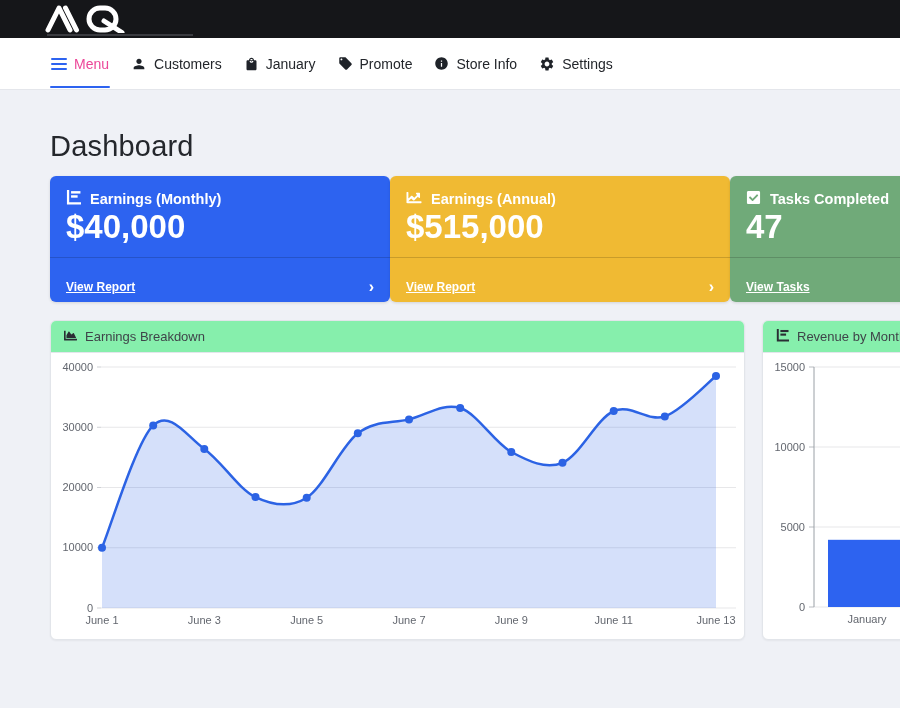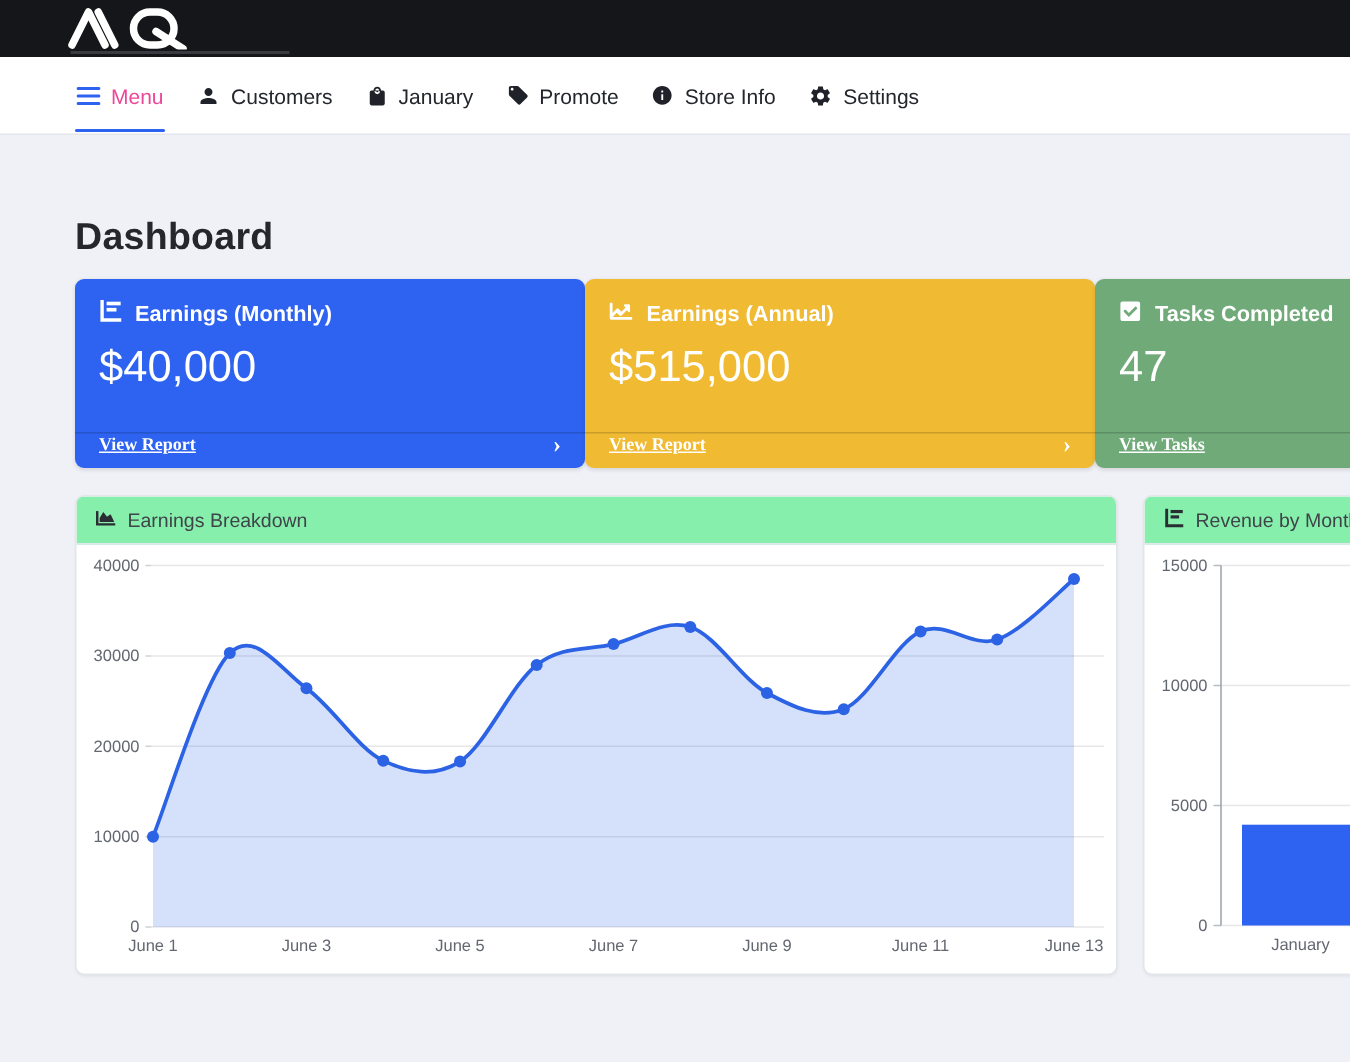--- a/index.html
+++ b/index.html
@@ -30,41 +30,41 @@
   }
   .nav-item .nicon { display:flex; align-items:center; }
   .nav-item.active { color:#ec4899; }
   .nav-item.active::after {
     content:""; position:absolute; left:0; right:0; bottom:2px; height:2px;
     background:#2d63f0; border-radius:1px;
   }
   
   .main { padding:0 0 0 50px; }
   .page-title {
-    margin-top:54px; margin-bottom:13px;
-    font-size:25px; font-weight:700; color:#24272c; letter-spacing:.2px;
+    margin-top:40px; margin-bottom:13px;
+    font-size:29px; font-weight:400; color:#24272c; letter-spacing:.2px;
   }
   
   .cards-row { display:flex; gap:0; }
   .stat-card {
     flex:0 0 340px; height:126px; border-radius:6px; color:#fff;
     display:flex; flex-direction:column;
     box-shadow:0 1px 3px rgba(0,0,0,.12);
   }
   .stat-top { flex:1; padding:14px 16px 0; }
   .stat-title {
     display:flex; align-items:center; gap:9px;
     font-size:14.5px; font-weight:700; white-space:nowrap;
   }
-  .stat-value { font-size:29px; font-weight:400; margin-top:10px; }
+  .stat-value { font-size:33px; font-weight:700; }
   .stat-footer {
     border-top:1px solid rgba(0,0,0,.16);
-    padding:0 16px 8px;
+    padding:22px 16px 8px;
     display:flex; justify-content:space-between; align-items:center;
-    color:#fff; text-decoration:none;font-family:Liberation Serif, serif;
+    color:#fff; text-decoration:none;
   }
   .stat-footer .flabel { font-size:12px; font-weight:700; text-decoration:underline; }
   .stat-footer .chev { font-size:16px; font-weight:700; line-height:12px; }
   
   .charts-row { display:flex; gap:17px; margin-top:18px; }
   .chart-card {
     background:#fff; border:1px solid #e2e5ea; border-radius:6px;
     height:320px; overflow:hidden; box-shadow:0 1px 2px rgba(0,0,0,.05);
   }
   .chart-card.wide { flex:0 0 695px; }

